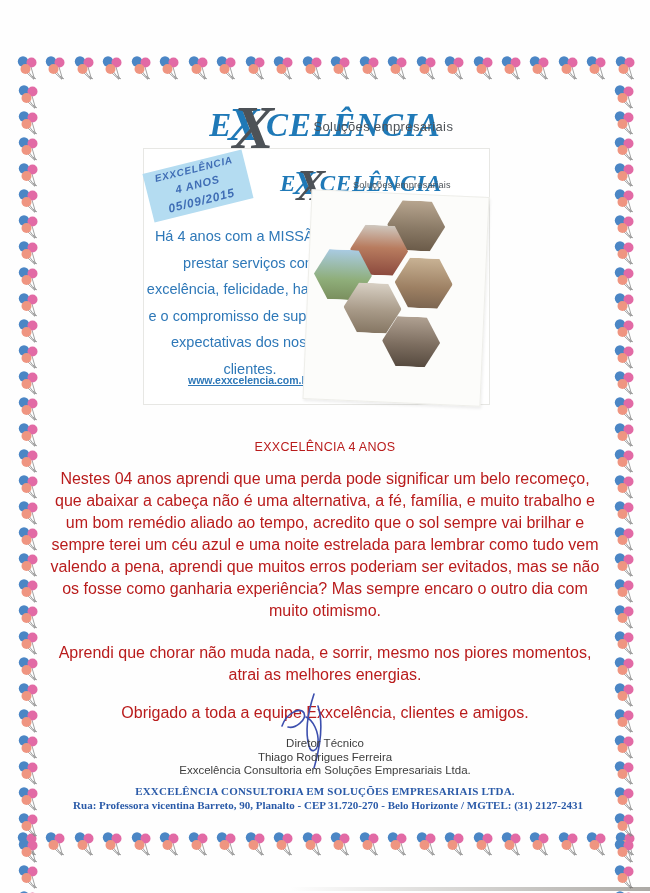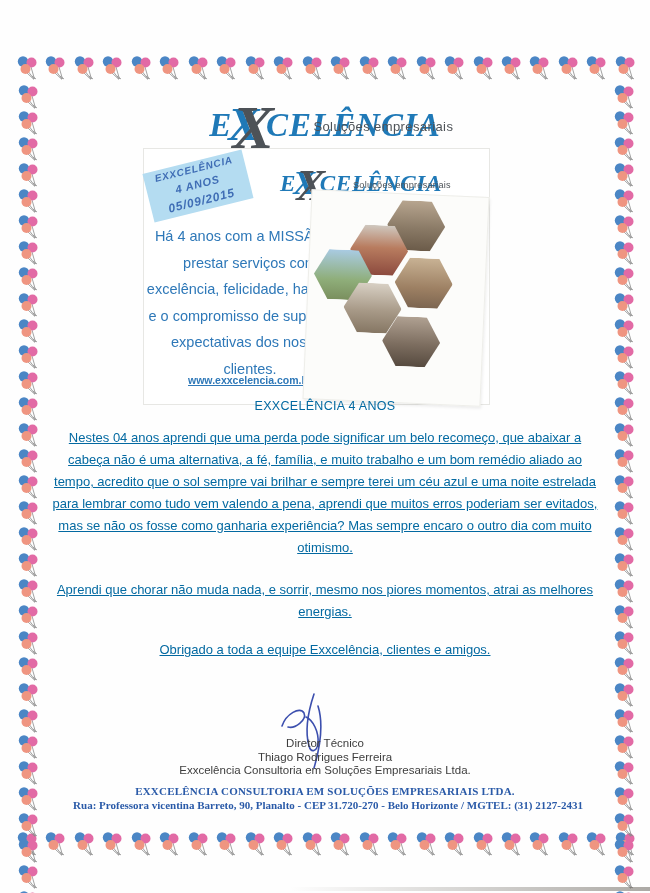--- a/index.html
+++ b/index.html
@@ -78,25 +78,25 @@
   }
   .hx1 { left:76px; top:6px;   background:linear-gradient(180deg,#b7a58f 0%,#8a7a66 55%,#6b5b49 100%); }
   .hx2 { left:40px; top:32px;  background:linear-gradient(180deg,#cfc8bf 0%,#b87c5f 45%,#8c4a3e 100%); }
   .hx3 { left:5px;  top:58px;  background:linear-gradient(180deg,#a9cbe3 0%,#8fae7a 60%,#7a8f5e 100%); }
   .hx4 { left:86px; top:63px;  background:linear-gradient(180deg,#c8b294 0%,#9d8063 60%,#7c6550 100%); }
   .hx5 { left:36px; top:90px;  background:linear-gradient(180deg,#d8d0c4 0%,#a89a88 55%,#857663 100%); }
   .hx6 { left:76px; top:122px; background:linear-gradient(180deg,#b0a192 0%,#7d6e60 55%,#564a3f 100%); }
 
   
   .letter {
-    position:absolute; left:47px; top:399px; width:556px;
-    text-align:center; color:#0369a1;
+    position:absolute; left:47px; top:440px; width:556px;
+    text-align:center; color:#b91c1c;
   }
   .letter h1 { font-size:12.5px; font-weight:normal; letter-spacing:0.3px; margin:0 0 14px 0; }
-  .letter p  { font-size:13px; line-height:22px; margin:0;text-decoration:underline; }
+  .letter p  { font-size:16px; line-height:22px; margin:0; }
   .p2 { margin-top:24px !important; }
   .p3 { margin-top:21px !important; }
   .p4 { margin-top:20px !important; }
   .p5 { margin-top:16px !important; }
 
   
   .sig-scribble { position:absolute; left:268px; top:690px; }
   .sig-block {
     position:absolute; top:737px; left:0; width:100%;
     text-align:center; color:#3d3d3d; font-size:11.5px; line-height:13.5px;

